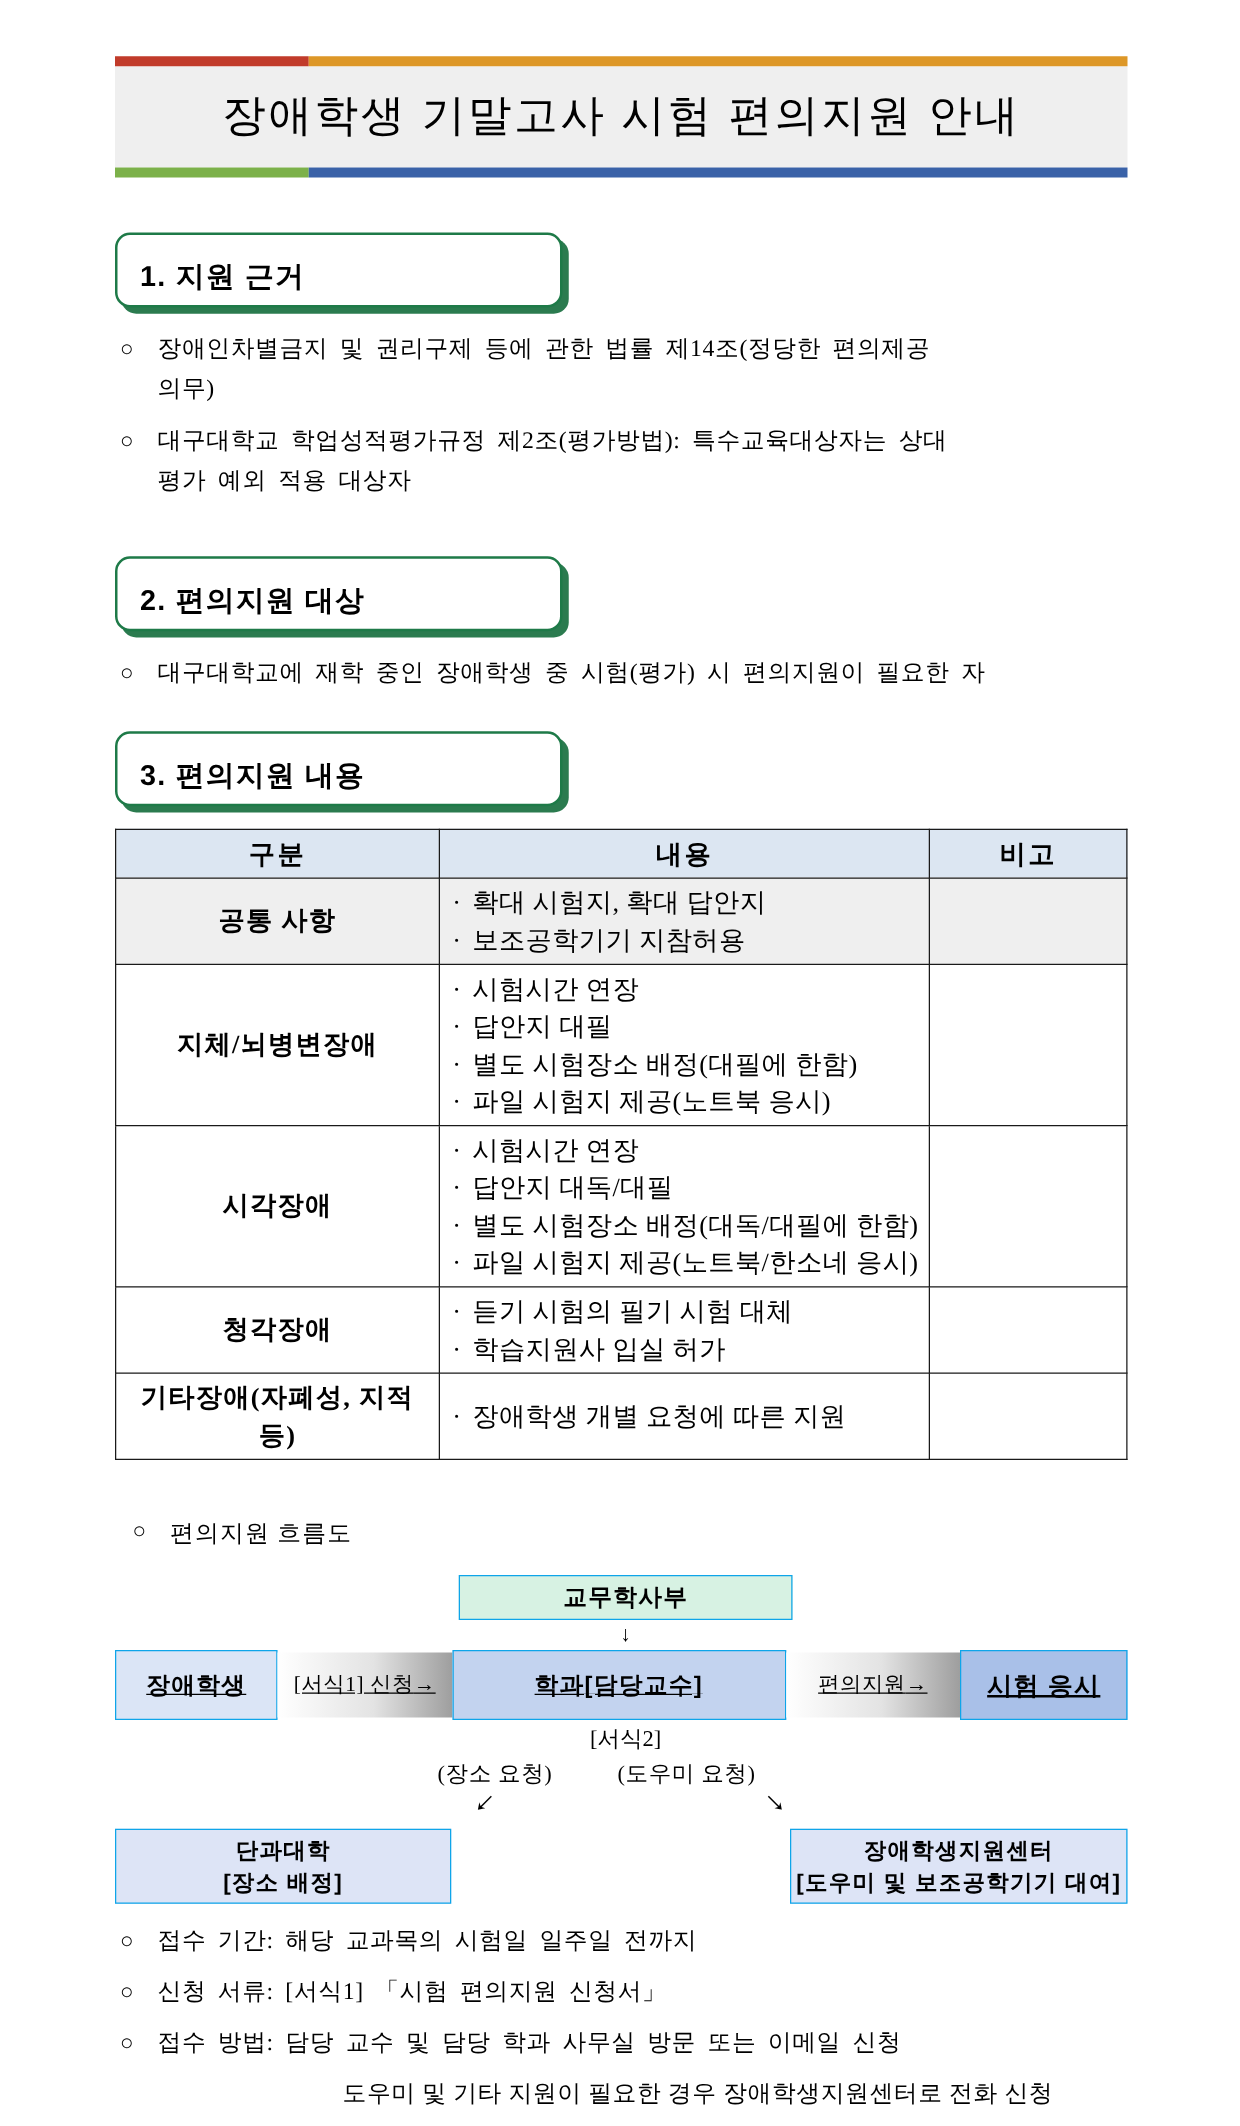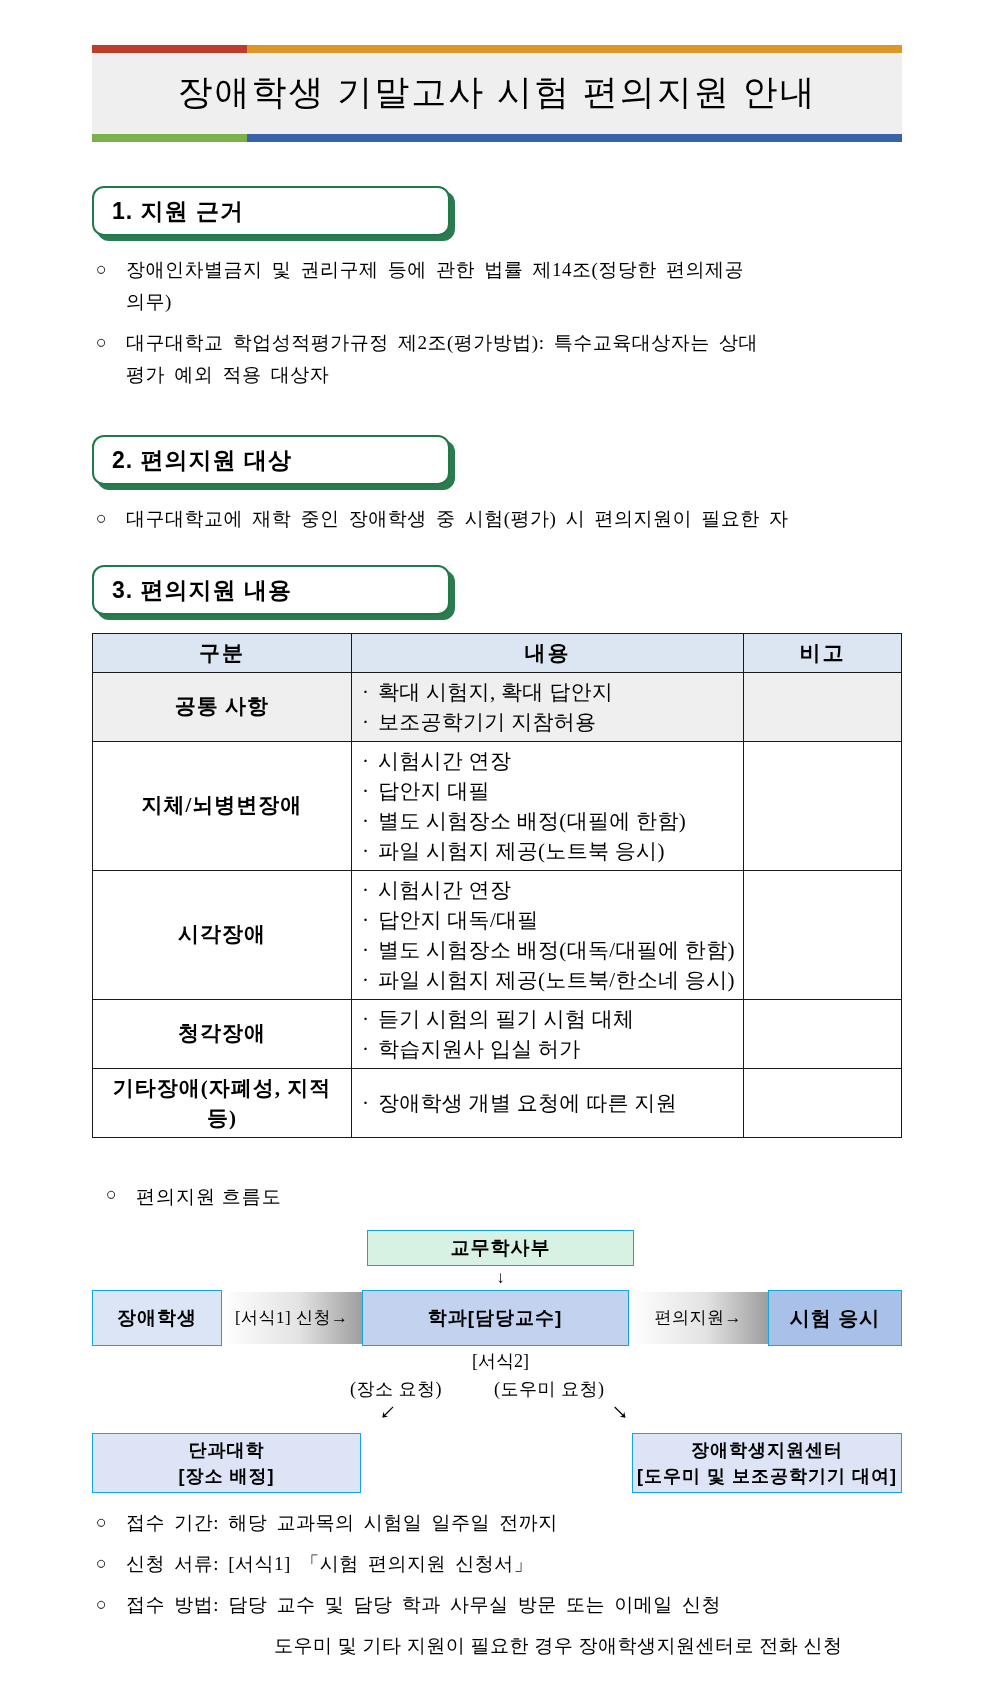--- a/index.html
+++ b/index.html
@@ -26,21 +26,21 @@
   .title-text {
     font-family: "Liberation Sans", "DejaVu Sans", sans-serif;
     font-weight: normal; font-size: 35px; letter-spacing: 2px; color: #000;
   }
 
   
   .sec-header {
     width: 358px; background: #fff;
     border: 2px solid #1e7a48; border-radius: 12px;
     box-shadow: 5px 5px 0 #2b7b4f;
-    padding: 8px 10px 7px 18px;
+    padding: 18px 10px 7px 18px;
     margin-bottom: 18px;
   }
   .sec-header .sec-title {
     font-family: "Liberation Sans", "DejaVu Sans", sans-serif;
     font-weight: bold; font-size: 23px; letter-spacing: 1px;
   }
 
   
   .bullets { margin: 14px 0 0 4px; }
   .bullet { display: flex; margin-bottom: 9px; font-size: 19px; line-height: 1.68; }
@@ -87,21 +87,21 @@
     display: flex; flex-direction: column; align-items: center; justify-content: center;
     font-family: "Liberation Sans", "DejaVu Sans", sans-serif;
     font-weight: bold; font-size: 19px; letter-spacing: 1px; text-align: center;
   }
   .flow-top-box { margin-left: 275px; width: 267px; height: 36px; background: #d7f2e3; }
   .flow-down-arrow {
     margin-left: 275px; width: 267px; text-align: center;
     font-size: 17px; font-weight: bold; line-height: 24px;
     font-family: "Liberation Sans", sans-serif;
   }
-  .flow-mid { display: flex; align-items: stretch; height: 56px; }
+  .flow-mid { display: flex; align-items: stretch; height: 56px; text-decoration: underline; }
   .box-student { width: 130px; background: #dbe5f6; }
   .box-dept    { width: 267px; background: #c3d3ef; }
   .box-exam    { width: 134px; background: #a9c0e8; font-size: 20px; }
   .connector {
     flex: 1; margin: 2px 0;
     background: linear-gradient(to right, #ffffff 0%, #e3e3e3 55%, #9e9e9e 100%);
     display: flex; align-items: center; justify-content: center;
     font-size: 17px; line-height: 24px; letter-spacing: 0.5px;
   }
   .connector .c-arrow { font-family: "Liberation Sans", sans-serif; font-weight: bold; }

